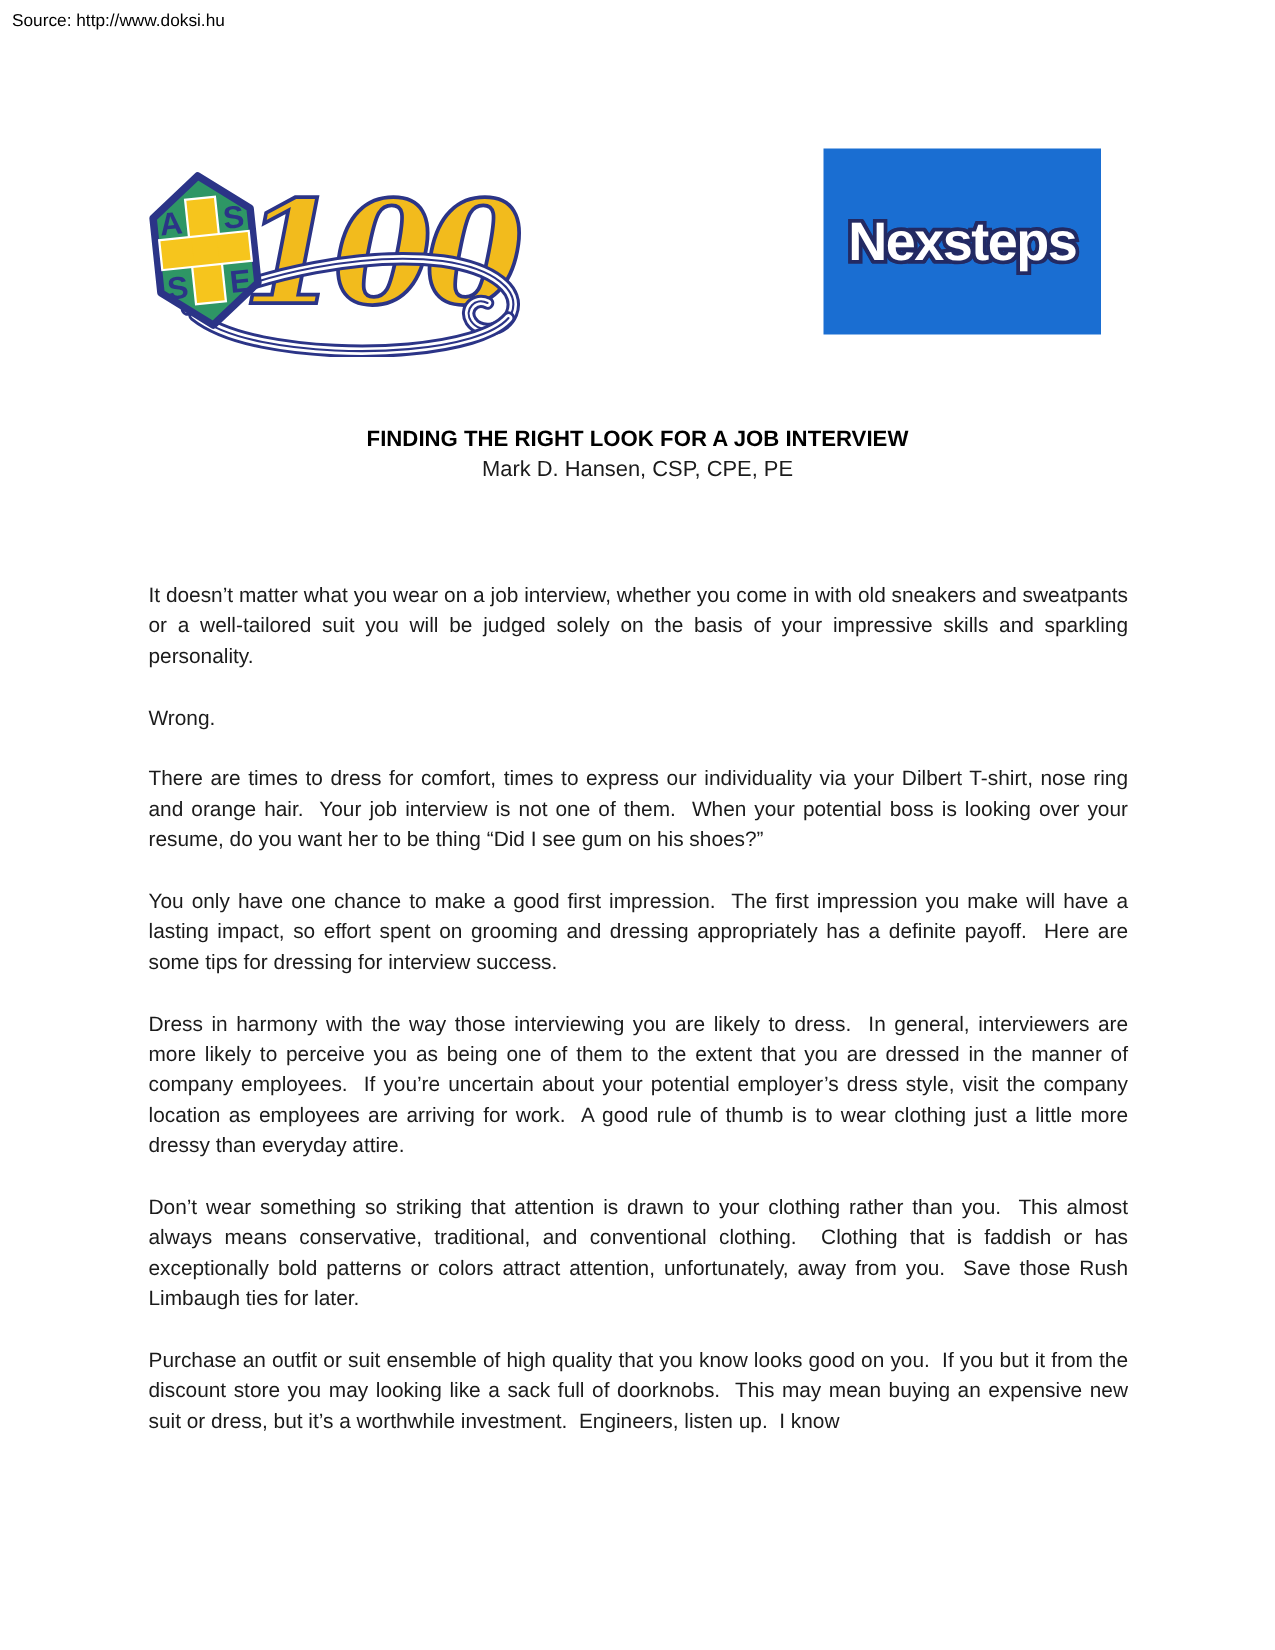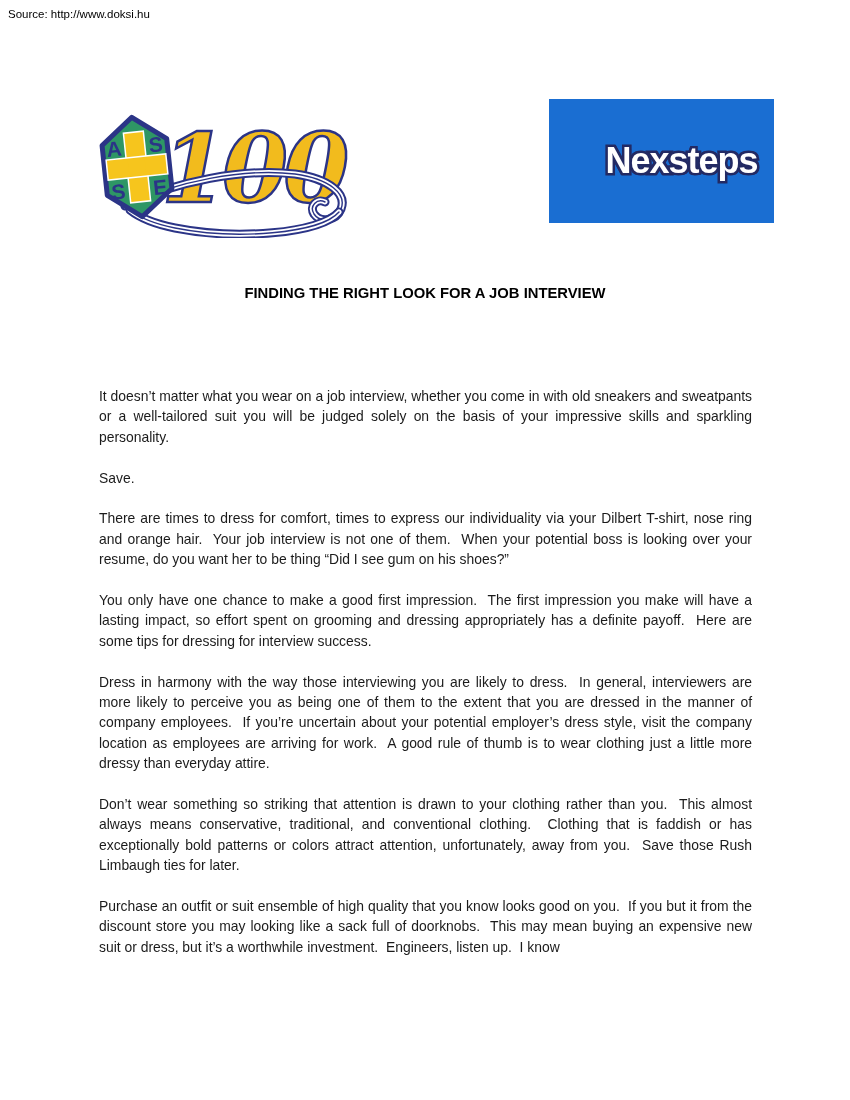--- a/index.html
+++ b/index.html
@@ -21,21 +21,20 @@
   .asse-logo { position: absolute; left: 95px; top: 106px; width: 265px; height: 132px; }
 
   
   .nexsteps-logo {
     position: absolute; left: 549px; top: 99px;
     width: 185px; height: 124px;
     background: #1a6ed2;
     display: flex; flex-direction: column;
     align-items: center; justify-content: center;
     text-align: center;
-    padding-left: 40px;
   }
   .nexsteps-word {
     font-size: 36px; font-weight: bold; letter-spacing: -1px;
     color: #ffffff;
     -webkit-text-stroke: 5px #232a63;
     paint-order: stroke fill;
     text-shadow: 2px 2px 0 #232a63, -2px 2px 0 #232a63, 2px -2px 0 #232a63, -2px -2px 0 #232a63;
     line-height: 40px;
   }
   .nexsteps-tagline {
@@ -90,23 +89,24 @@
     </g>
   </svg>
 </div>
 
 <div class="nexsteps-logo">
   <div class="nexsteps-word">Nexsteps</div>
 </div>
 
 <div class="title-block">
   <div class="doc-title">FINDING THE RIGHT LOOK FOR A JOB INTERVIEW</div>
+  <div class="doc-byline">Mark D. Hansen, CSP, CPE, PE</div>
 </div>
 
 <div class="body-text">
   <p>It doesn’t matter what you wear on a job interview, whether you come in with old sneakers and sweatpants or a well-tailored suit you will be judged solely on the basis of your impressive skills and sparkling personality.</p>
-  <p>Save.</p>
+  <p>Wrong.</p>
   <p>There are times to dress for comfort, times to express our individuality via your Dilbert T-shirt, nose ring and orange hair.  Your job interview is not one of them.  When your potential boss is looking over your resume, do you want her to be thing “Did I see gum on his shoes?”</p>
   <p>You only have one chance to make a good first impression.  The first impression you make will have a lasting impact, so effort spent on grooming and dressing appropriately has a definite payoff.  Here are some tips for dressing for interview success.</p>
   <p>Dress in harmony with the way those interviewing you are likely to dress.  In general, interviewers are more likely to perceive you as being one of them to the extent that you are dressed in the manner of company employees.  If you’re uncertain about your potential employer’s dress style, visit the company location as employees are arriving for work.  A good rule of thumb is to wear clothing just a little more dressy than everyday attire.</p>
   <p>Don’t wear something so striking that attention is drawn to your clothing rather than you.  This almost always means conservative, traditional, and conventional clothing.  Clothing that is faddish or has exceptionally bold patterns or colors attract attention, unfortunately, away from you.  Save those Rush Limbaugh ties for later.</p>
   <p>Purchase an outfit or suit ensemble of high quality that you know looks good on you.  If you but it from the discount store you may looking like a sack full of doorknobs.  This may mean buying an expensive new suit or dress, but it’s a worthwhile investment.  Engineers, listen up.  I know</p>
 </div>
 
 </body></html>

